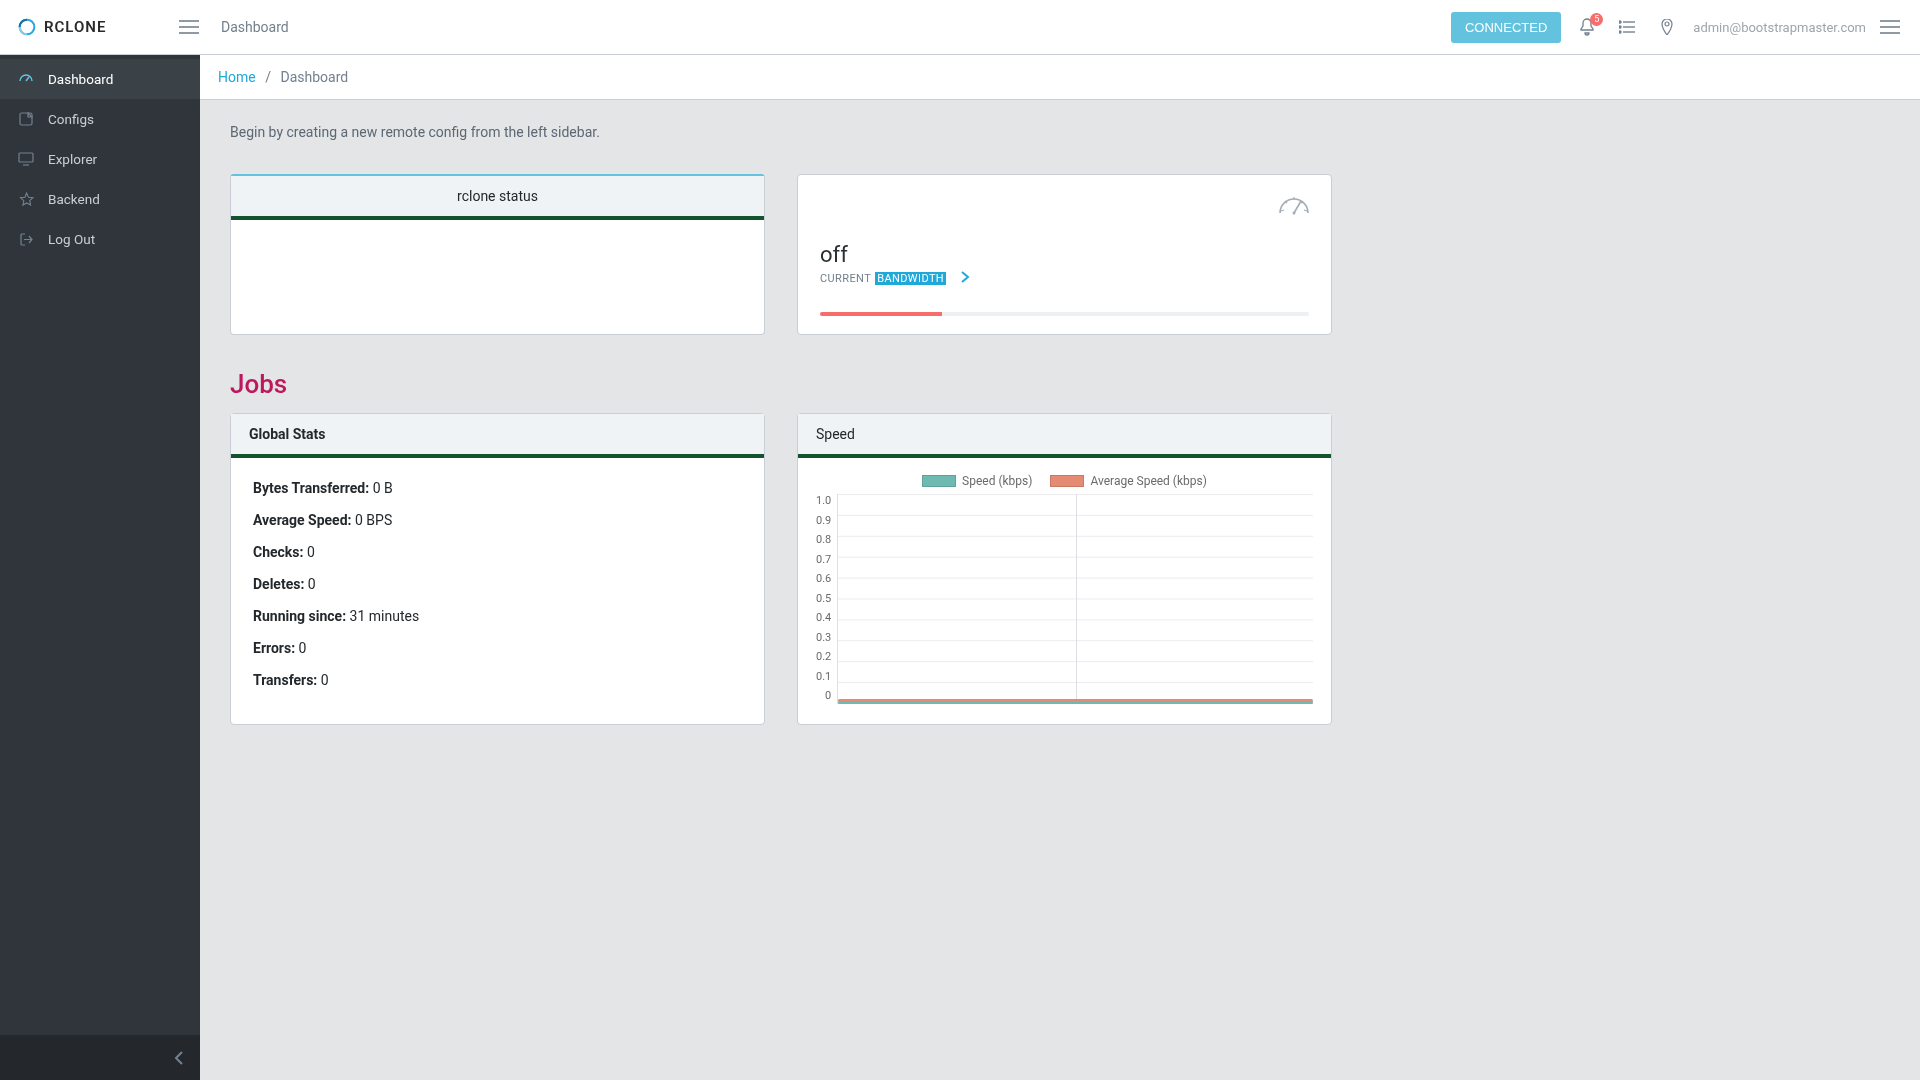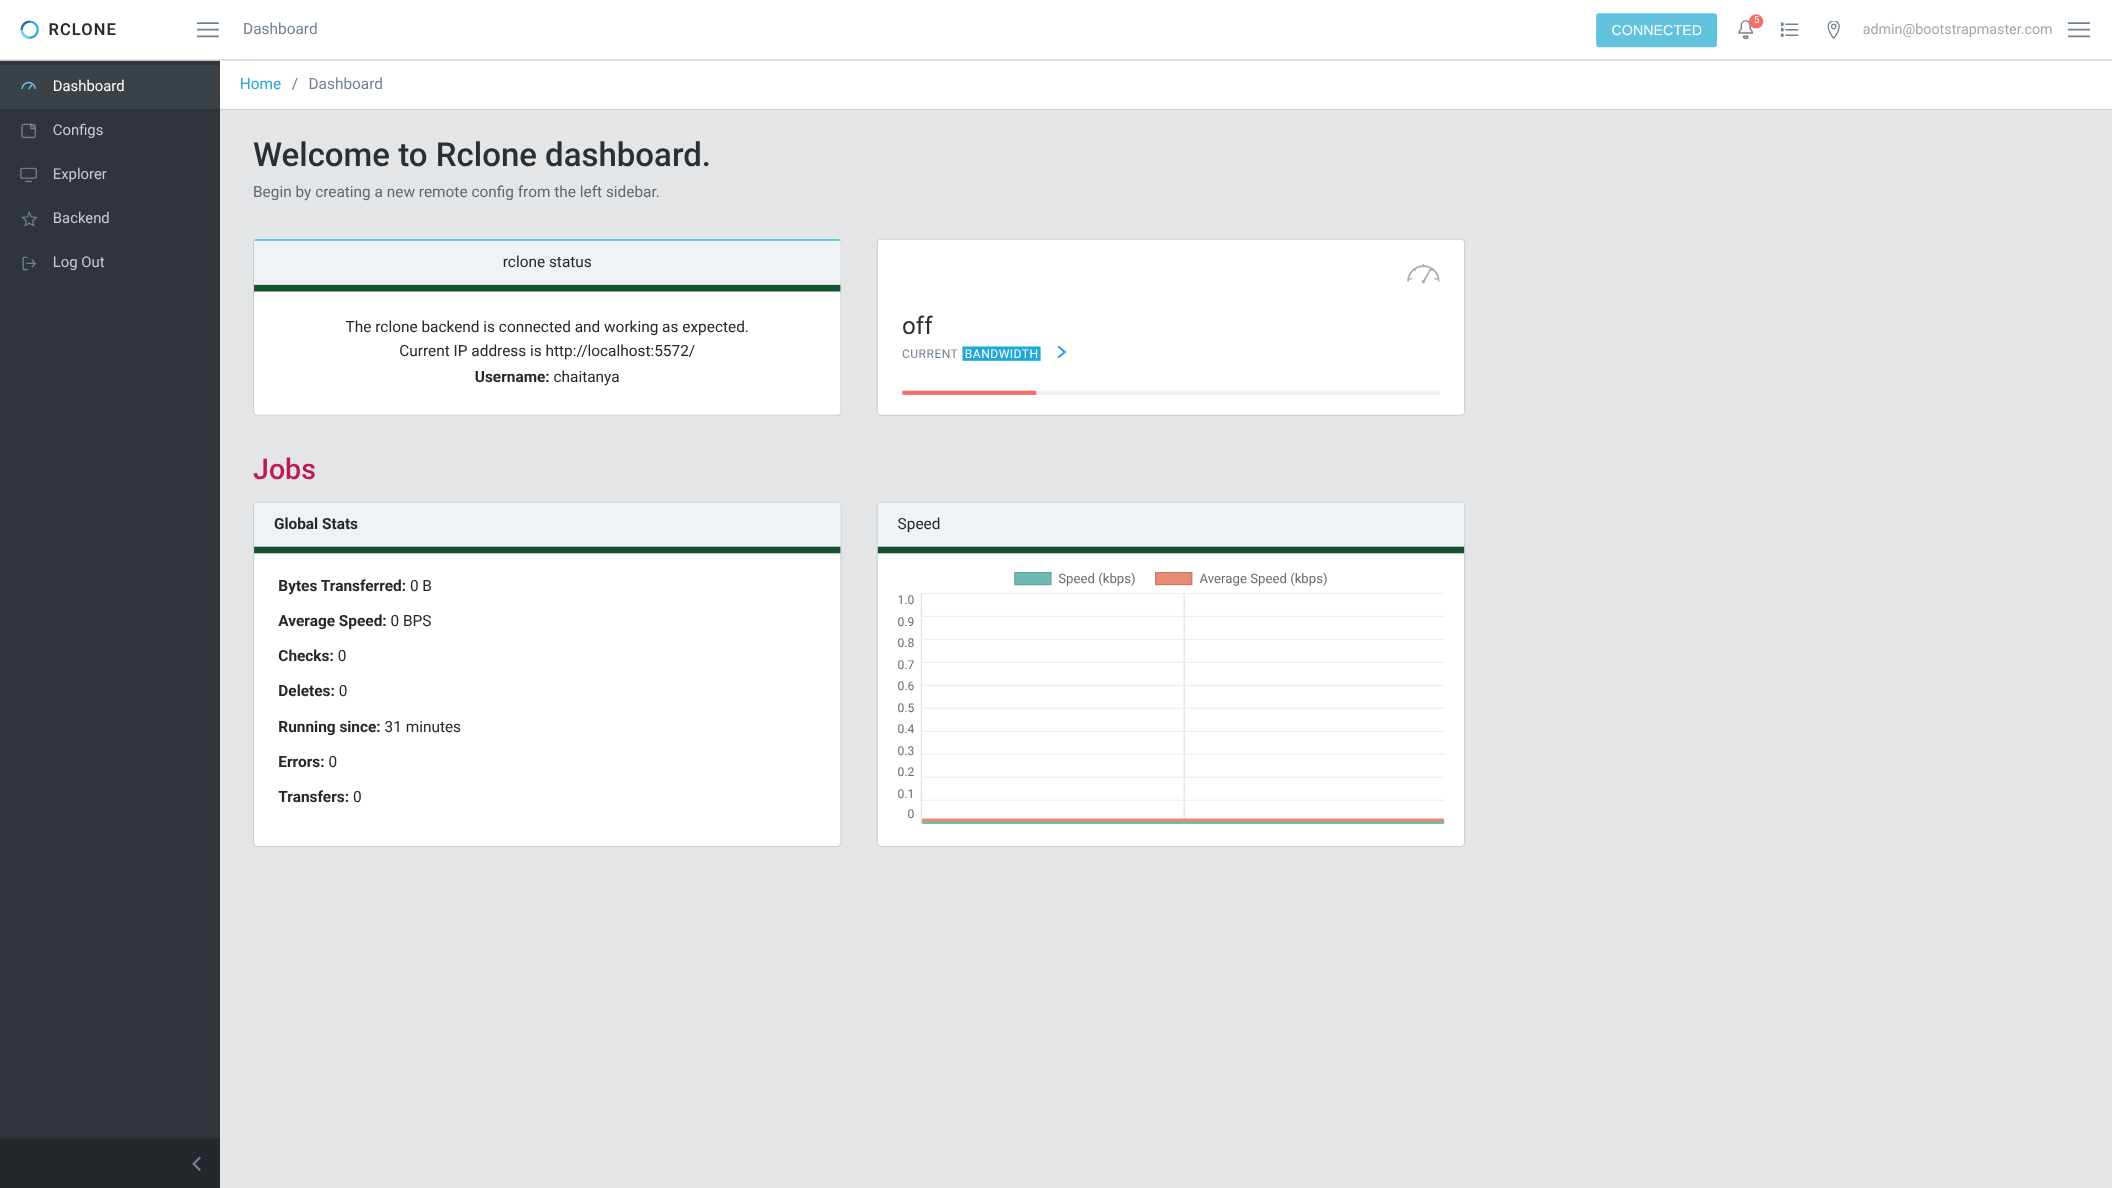--- a/index.html
+++ b/index.html
@@ -108,21 +108,21 @@
 
   .cards-row { display:flex; gap: 32px; margin-bottom: 34px; }
   .card {
     background: #fff;
     border: 1px solid #c8ced3;
     border-radius: 4px;
     width: 535px;
   }
   .card-header {
     background: #f0f3f5;
-    border-bottom: 6px solid #14532d;
+    border-bottom: 4px solid #14532d;
     padding: 12px 18px;
     font-size: 14px;
     color: #23282c;
   }
   .status-card { border-top: 2px solid #63c2de; }
   .status-card .card-header { text-align: center; }
   .card-body { padding: 22px 22px; font-size: 14px; color: #23282c; }
   .status-body { text-align: center; line-height: 1.6; }
   .status-body .uname-label { font-weight: 700; }
 
@@ -292,38 +292,27 @@
 
   <div class="main">
     <div class="breadcrumb-bar">
       <a href="#">Home</a>
       <span class="bc-sep">/</span>
       <span class="bc-current">Dashboard</span>
     </div>
 
     <div class="content">
       <div class="welcome">
-        <h1>Welcome to Rclone dashboard.</h1>
         <p>Begin by creating a new remote config from the left sidebar.</p>
       </div>
 
       <div class="cards-row">
 
         <div class="card status-card">
           <div class="card-header">rclone status</div>
-          <div class="card-body status-body">
-            <div>The rclone backend is connected and working as expected.</div>
-            <div>
-              <span>Current IP address is </span><span>http://localhost:5572/</span>
-            </div>
-            <div>
-              <span class="uname-label">Username:</span>
-              <span>chaitanya</span>
-            </div>
-          </div>
         </div>
 
         <div class="card bw-card">
           <span class="speedometer">
             <svg width="34" height="30" viewBox="0 0 34 30">
                 <path d="M3 24a14 14 0 1 1 28 0" fill="none" stroke="currentColor" stroke-width="1.6"></path>
                 <line x1="17" y1="24" x2="24" y2="12" stroke="currentColor" stroke-width="1.6"></line>
                 <circle cx="17" cy="24" r="1.5" fill="currentColor"></circle>
                 <g stroke="currentColor" stroke-width="1.2">
                   <line x1="4" y1="22" x2="7" y2="21"></line>

